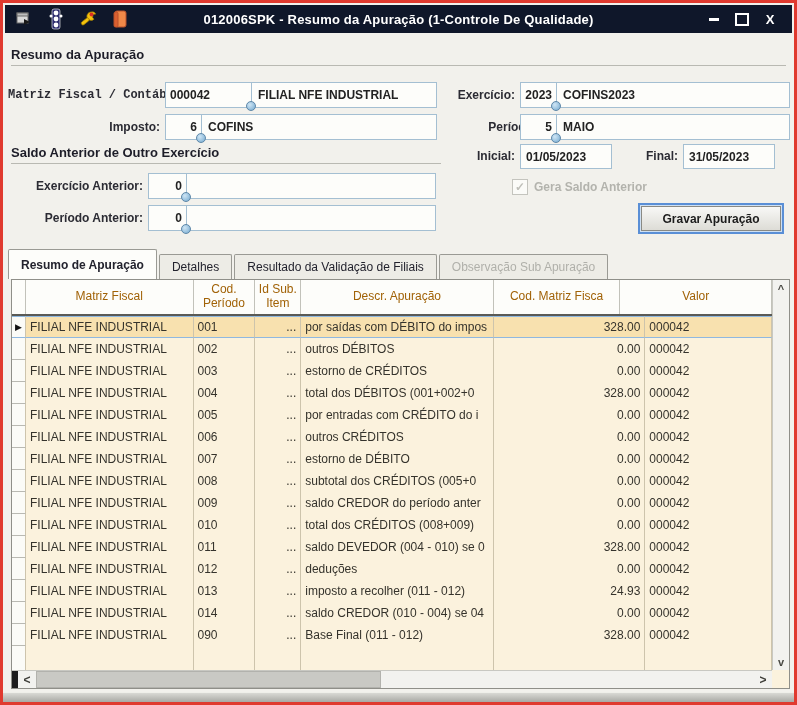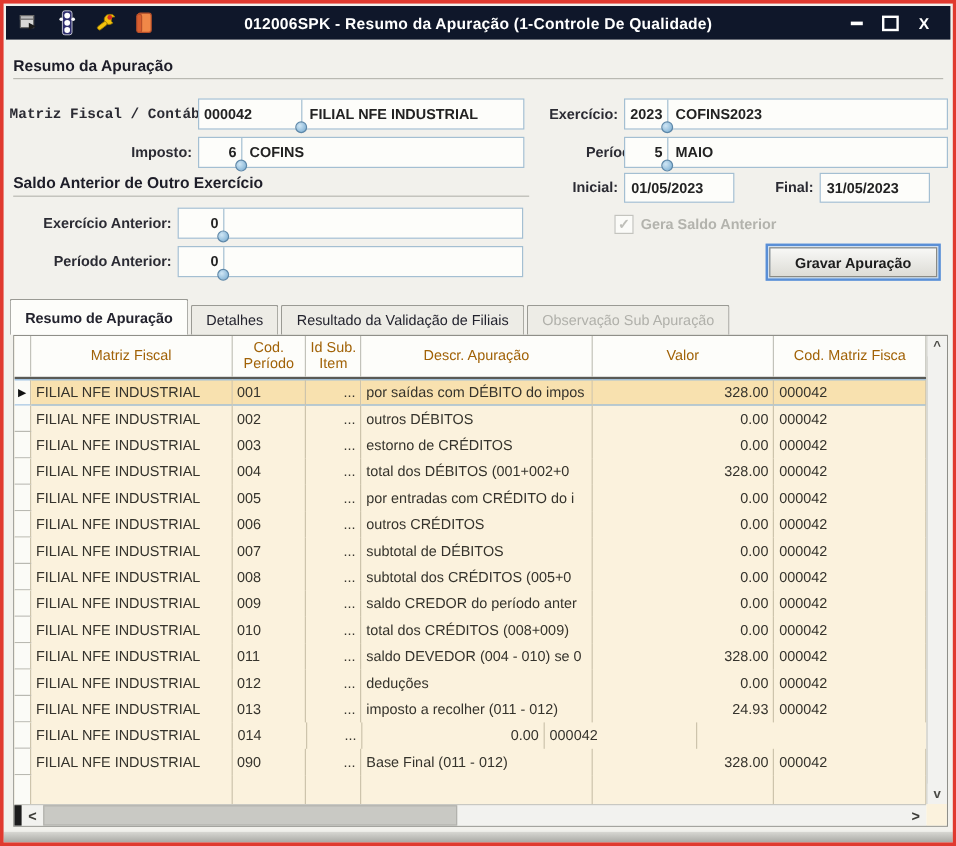--- a/index.html
+++ b/index.html
@@ -212,22 +212,22 @@
   <div class="panel">
     <div class="grid">
       <div class="thead">
           <div class="hcell" style="width: 14px;"></div>
           <div class="hcell" style="width: 168px;">Matriz Fiscal</div>
           <div class="hcell" style="width: 62px;">Cod.
 Período</div>
           <div class="hcell" style="width: 46px;">Id Sub.
 Item</div>
           <div class="hcell" style="width: 193px;">Descr. Apuração</div>
+          <div class="hcell" style="width: 127px;">Cod. Matriz Fisca</div>
           <div class="hcell" style="width: 152px;">Valor</div>
-          <div class="hcell" style="width: 127px;">Cod. Matriz Fisca</div>
         </div>
       <div id="tbody">
           <div class="trow selected">
             <div class="tcell sel" style="width: 14px;">▶</div>
             <div class="tcell" style="width: 168px;">FILIAL NFE INDUSTRIAL</div>
             <div class="tcell" style="width: 62px;">001</div>
             <div class="tcell r" style="width: 46px;">...</div>
             <div class="tcell" style="width: 193px;">por saídas com DÉBITO do impos</div>
             <div class="tcell r" style="width: 152px;">328.00</div>
             <div class="tcell" style="width: 127px;">000042</div>
@@ -275,21 +275,21 @@
             <div class="tcell r" style="width: 46px;">...</div>
             <div class="tcell" style="width: 193px;">outros CRÉDITOS</div>
             <div class="tcell r" style="width: 152px;">0.00</div>
             <div class="tcell" style="width: 127px;">000042</div>
           </div>
           <div class="trow">
             <div class="tcell sel" style="width: 14px;"></div>
             <div class="tcell" style="width: 168px;">FILIAL NFE INDUSTRIAL</div>
             <div class="tcell" style="width: 62px;">007</div>
             <div class="tcell r" style="width: 46px;">...</div>
-            <div class="tcell" style="width: 193px;">subtotal de DÉBITOS</div>
+            <div class="tcell" style="width: 193px;">estorno de DÉBITO</div>
             <div class="tcell r" style="width: 152px;">0.00</div>
             <div class="tcell" style="width: 127px;">000042</div>
           </div>
           <div class="trow">
             <div class="tcell sel" style="width: 14px;"></div>
             <div class="tcell" style="width: 168px;">FILIAL NFE INDUSTRIAL</div>
             <div class="tcell" style="width: 62px;">008</div>
             <div class="tcell r" style="width: 46px;">...</div>
             <div class="tcell" style="width: 193px;">subtotal dos CRÉDITOS (005+0</div>
             <div class="tcell r" style="width: 152px;">0.00</div>
@@ -338,20 +338,21 @@
             <div class="tcell r" style="width: 46px;">...</div>
             <div class="tcell" style="width: 193px;">imposto a recolher (011 - 012)</div>
             <div class="tcell r" style="width: 152px;">24.93</div>
             <div class="tcell" style="width: 127px;">000042</div>
           </div>
           <div class="trow">
             <div class="tcell sel" style="width: 14px;"></div>
             <div class="tcell" style="width: 168px;">FILIAL NFE INDUSTRIAL</div>
             <div class="tcell" style="width: 62px;">014</div>
             <div class="tcell r" style="width: 46px;">...</div>
+            <div class="tcell" style="width: 193px;">saldo CREDOR (010 - 004) se 04</div>
             <div class="tcell r" style="width: 152px;">0.00</div>
             <div class="tcell" style="width: 127px;">000042</div>
           </div>
           <div class="trow">
             <div class="tcell sel" style="width: 14px;"></div>
             <div class="tcell" style="width: 168px;">FILIAL NFE INDUSTRIAL</div>
             <div class="tcell" style="width: 62px;">090</div>
             <div class="tcell r" style="width: 46px;">...</div>
             <div class="tcell" style="width: 193px;">Base Final (011 - 012)</div>
             <div class="tcell r" style="width: 152px;">328.00</div>

